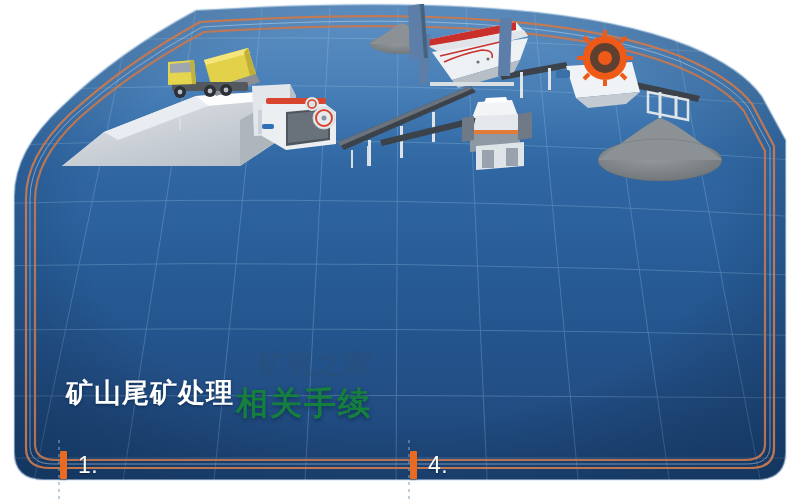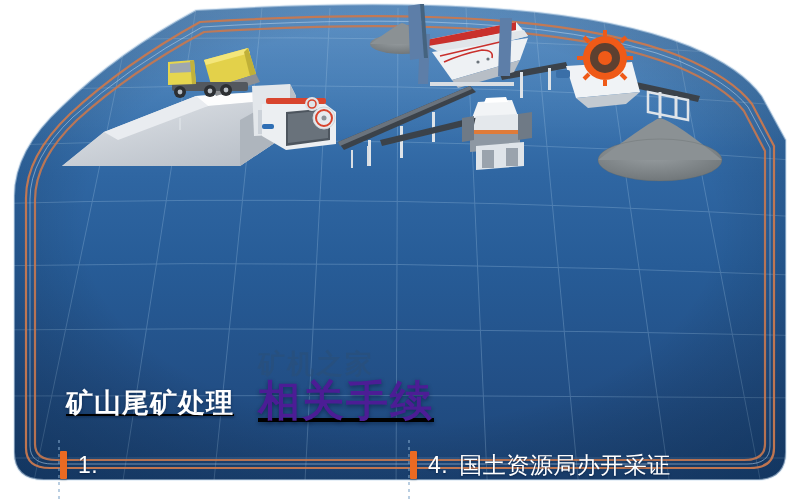--- a/index.html
+++ b/index.html
@@ -31,31 +31,31 @@
   .watermark{
     position:absolute;left:258px;top:176px;
     font-size:27px;font-weight:bold;color:#2b4f77;
     letter-spacing:2px;opacity:.55;
     filter:blur(.6px);
     white-space:nowrap;
   }
 
   .title-row{
     position:absolute;left:66px;top:200px;
-    display:flex;align-items:baseline;gap:24px;white-space:nowrap;text-decoration:underline;
+    display:flex;align-items:baseline;gap:2px;white-space:nowrap;
   }
   .title-sub{
     font-size:27px;font-weight:bold;color:#ffffff;
     letter-spacing:1px;
     text-shadow:0 1px 3px rgba(0,20,50,.55);
   }
   .title-main{
-    font-size:42px;font-weight:bold;color:#4c1d95;
+    font-size:32px;font-weight:bold;color:#15803d;
     letter-spacing:2px;
-    position:relative;top:3px;
+    position:relative;top:12px;
     text-shadow:0 2px 4px rgba(0,15,40,.45);
   }
 
   .list{
     position:absolute;left:0;top:265px;width:800px;
     display:grid;grid-template-columns:350px 350px;
     column-gap:0;row-gap:0;
     padding-left:60px;box-sizing:border-box;
   }
   .item{
@@ -387,21 +387,20 @@
     <div class="list">
 
       <div class="item">
         <span class="tick"></span>
         <span class="item-text">1.</span>
       </div>
 
       <div class="item">
         <span class="tick"></span>
         <span class="item-text">4.</span>
-        <span class="item-text">国土资源局办开采证</span>
       </div>
 
       <div class="item">
         
         
         
       </div>
 
       <div class="item">
         

